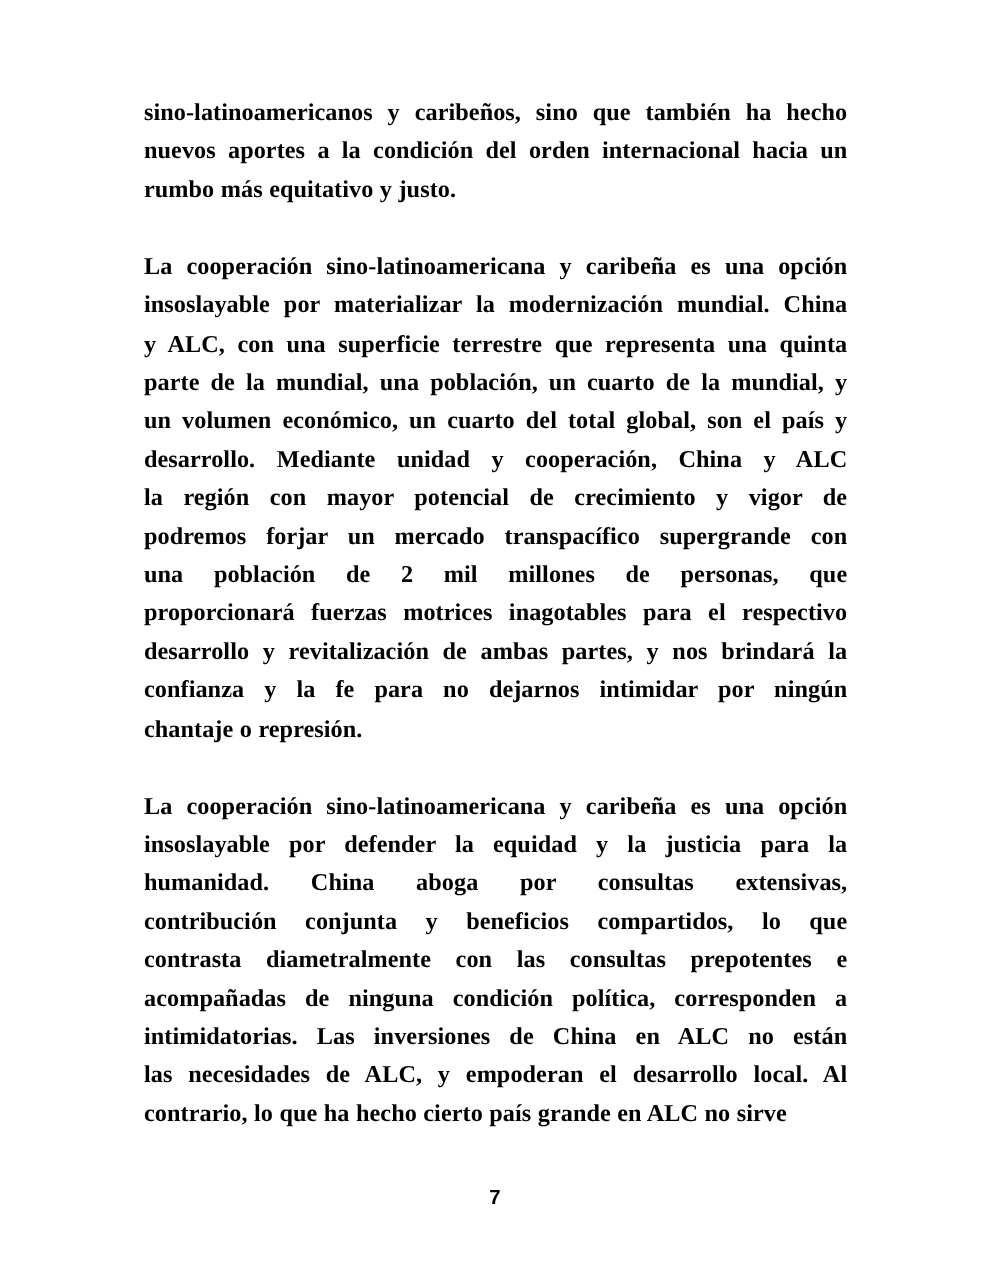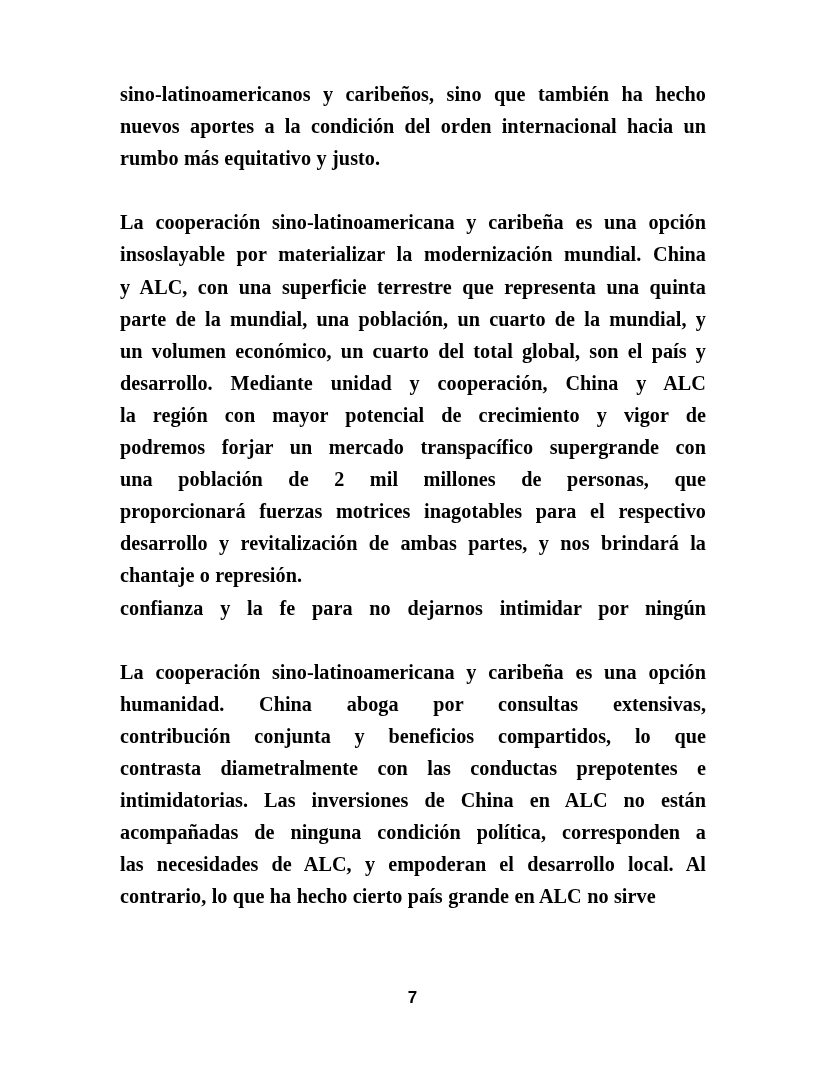--- a/index.html
+++ b/index.html
@@ -93,31 +93,32 @@
       <span class="line">insoslayable por materializar la modernización mundial. China</span>
       <span class="line">y ALC, con una superficie terrestre que representa una quinta</span>
       <span class="line">parte de la mundial, una población, un cuarto de la mundial, y</span>
       <span class="line">un volumen económico, un cuarto del total global, son el país y</span>
       <span class="line">desarrollo. Mediante unidad y cooperación, China y ALC</span>
       <span class="line">la región con mayor potencial de crecimiento y vigor de</span>
       <span class="line">podremos forjar un mercado transpacífico supergrande con</span>
       <span class="line">una población de 2 mil millones de personas, que</span>
       <span class="line">proporcionará fuerzas motrices inagotables para el respectivo</span>
       <span class="line">desarrollo y revitalización de ambas partes, y nos brindará la</span>
+      <span class="line">confianza y la fe para no dejarnos intimidar por ningún</span>
       <span class="line last">chantaje o represión.</span>
-      <span class="line">confianza y la fe para no dejarnos intimidar por ningún</span>
     </div>
 
     <div class="para">
       <span class="line">La cooperación sino-latinoamericana y caribeña es una opción</span>
+      <span class="line">insoslayable por defender la equidad y la justicia para la</span>
       <span class="line">humanidad. China aboga por consultas extensivas,</span>
       <span class="line">contribución conjunta y beneficios compartidos, lo que</span>
-      <span class="line">contrasta diametralmente con las conductas prepotentes e</span>
+      <span class="line">contrasta diametralmente con las consultas prepotentes e</span>
+      <span class="line">acompañadas de ninguna condición política, corresponden a</span>
       <span class="line">intimidatorias. Las inversiones de China en ALC no están</span>
-      <span class="line">acompañadas de ninguna condición política, corresponden a</span>
       <span class="line">las necesidades de ALC, y empoderan el desarrollo local. Al</span>
       <span class="line last">contrario, lo que ha hecho cierto país grande en ALC no sirve</span>
     </div>
 
   </div>
 
   <div class="page-number">7</div>
 
 </div>
 

